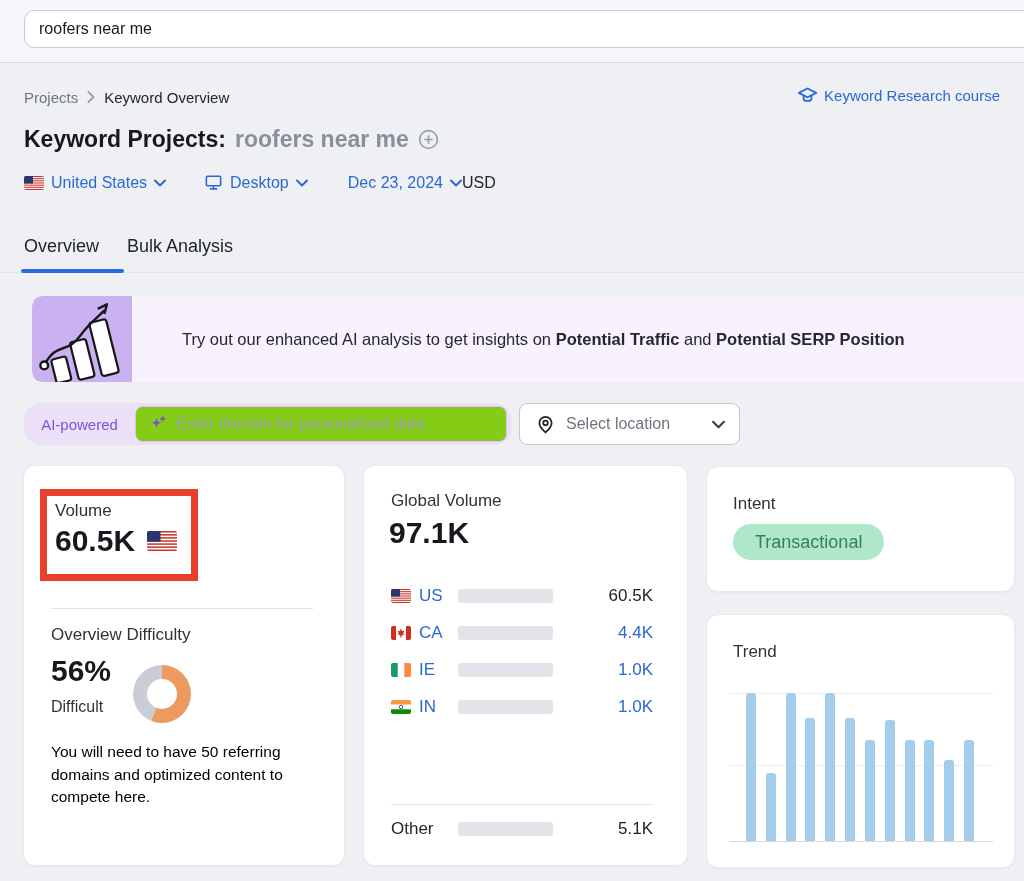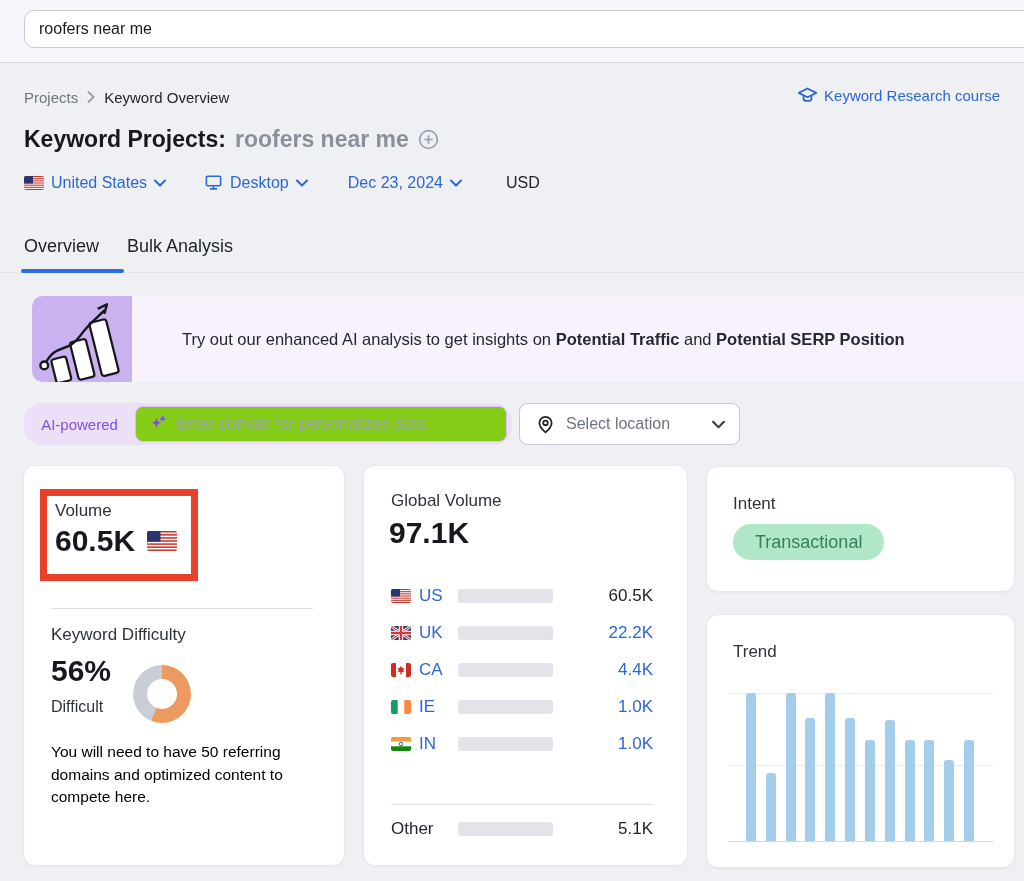--- a/index.html
+++ b/index.html
@@ -17,21 +17,21 @@
   .course{position:absolute;right:24px;top:85px;display:flex;align-items:center;gap:6px;color:#2c68d5;font-size:15px;text-decoration:none;cursor:pointer;}
   
   .title{position:absolute;left:24px;top:126px;font-size:23px;font-weight:700;color:#16181d;display:flex;align-items:center;gap:9px;white-space:nowrap;}
   .title .kw{font-weight:600;color:#8a909b;}
   .title .addkw{display:flex;align-items:center;cursor:pointer;}
   
   .filters{position:absolute;left:24px;top:173px;display:flex;align-items:center;font-size:16px;color:#2c68d5;}
   .f-item{display:flex;align-items:center;gap:7px;cursor:pointer;}
   .f-item .chev{color:#2c68d5;}
   .f-gap1{margin-left:38px;} .f-gap2{margin-left:40px;} 
-  .currency{margin-left:44px;color:#22252b;cursor:default;}
+  .currency{color:#22252b;cursor:default;}
   .flagbox{display:inline-block;width:20px;height:14px;border-radius:2px;overflow:hidden;line-height:0;flex:none;}
   .flagbox svg{display:block;}
   
   .tabs{position:absolute;left:24px;top:236px;display:flex;gap:28px;font-size:18px;color:#1e2126;}
   .tab{cursor:pointer;padding-bottom:14px;}
   .tab.active{font-weight:500;}
   .tabline{position:absolute;left:0;top:272px;width:1024px;height:1px;background:#e2e4e9;}
   .tabunderline{position:absolute;left:21px;top:269px;width:103px;height:4px;background:#2b6de0;border-radius:2px;}
   
   .banner{position:absolute;left:32px;top:296px;right:-10px;height:86px;background:#f8f2fc;border-radius:10px;display:flex;align-items:center;overflow:hidden;}
@@ -244,21 +244,21 @@
             <rect y="4.31" width="20" height="1.08" fill="#c6372e"></rect>
             <rect y="6.46" width="20" height="1.08" fill="#c6372e"></rect>
             <rect y="8.62" width="20" height="1.08" fill="#c6372e"></rect>
             <rect y="10.77" width="20" height="1.08" fill="#c6372e"></rect>
             <rect y="12.92" width="20" height="1.08" fill="#c6372e"></rect>
             <rect width="9" height="7.5" fill="#2c356e"></rect>
           </svg>
         </span>
     </div>
     <div class="divider1"></div>
-    <div class="kd-title card-label">Keyword Difficulty</div>
+    <div class="kd-title card-label">Overview Difficulty</div>
     <div class="kd-value">56%</div>
     <div class="kd-level">Difficult</div>
     <div class="donut" id="kd-donut" style="background: conic-gradient(rgb(236, 154, 95) 0deg, rgb(236, 154, 95) 201.6deg, rgb(201, 205, 213) 0deg, rgb(201, 205, 213) 360deg);"></div>
     <div class="kd-note">You will need to have 50 referring domains and optimized content to compete here.</div>
   </div>
 
   <div class="card card2">
     <div class="gv-title card-label">Global Volume</div>
     <div class="gv-total">97.1K</div>
     <div class="gv-rows" id="gv-rows">
@@ -272,34 +272,20 @@
               <rect y="6.46" width="20" height="1.08" fill="#c6372e"></rect>
               <rect y="8.62" width="20" height="1.08" fill="#c6372e"></rect>
               <rect y="10.77" width="20" height="1.08" fill="#c6372e"></rect>
               <rect y="12.92" width="20" height="1.08" fill="#c6372e"></rect>
               <rect width="9" height="7.5" fill="#2c356e"></rect>
             </svg>
           </span>
           <span class="lbl link">US</span>
           <span class="track"><span class="fill" style="width:62.3%;background:#2e6fd3"></span></span>
           <span class="gv-val dark">60.5K</span>
-        </div>
-        <div class="gv-row">
-          <span class="flagbox">
-            <svg width="100%" height="100%" viewBox="0 0 20 14" preserveAspectRatio="none">
-              <rect width="20" height="14" fill="#29337a"></rect>
-              <path d="M0 0 L20 14 M20 0 L0 14" stroke="#fff" stroke-width="3"></path>
-              <path d="M0 0 L20 14 M20 0 L0 14" stroke="#d43a38" stroke-width="1.2"></path>
-              <path d="M10 0 V14 M0 7 H20" stroke="#fff" stroke-width="4.6"></path>
-              <path d="M10 0 V14 M0 7 H20" stroke="#d43a38" stroke-width="2.4"></path>
-            </svg>
-          </span>
-          <span class="lbl link">UK</span>
-          <span class="track"><span class="fill" style="width:22.9%;background:#58aef2"></span></span>
-          <span class="gv-val link">22.2K</span>
         </div>
         <div class="gv-row">
           <span class="flagbox">
             <svg width="100%" height="100%" viewBox="0 0 20 14" preserveAspectRatio="none">
               <rect width="20" height="14" fill="#fff"></rect>
               <rect width="5" height="14" fill="#d52b1e"></rect>
               <rect x="15" width="5" height="14" fill="#d52b1e"></rect>
               <path d="M10 2.5 L11.2 5.2 L13.4 4.6 L12.2 7.4 L13.6 8.2 L10.6 9.4 L10.6 11.5 L9.4 11.5 L9.4 9.4 L6.4 8.2 L7.8 7.4 L6.6 4.6 L8.8 5.2 Z" fill="#d52b1e"></path>
             </svg>
           </span>

